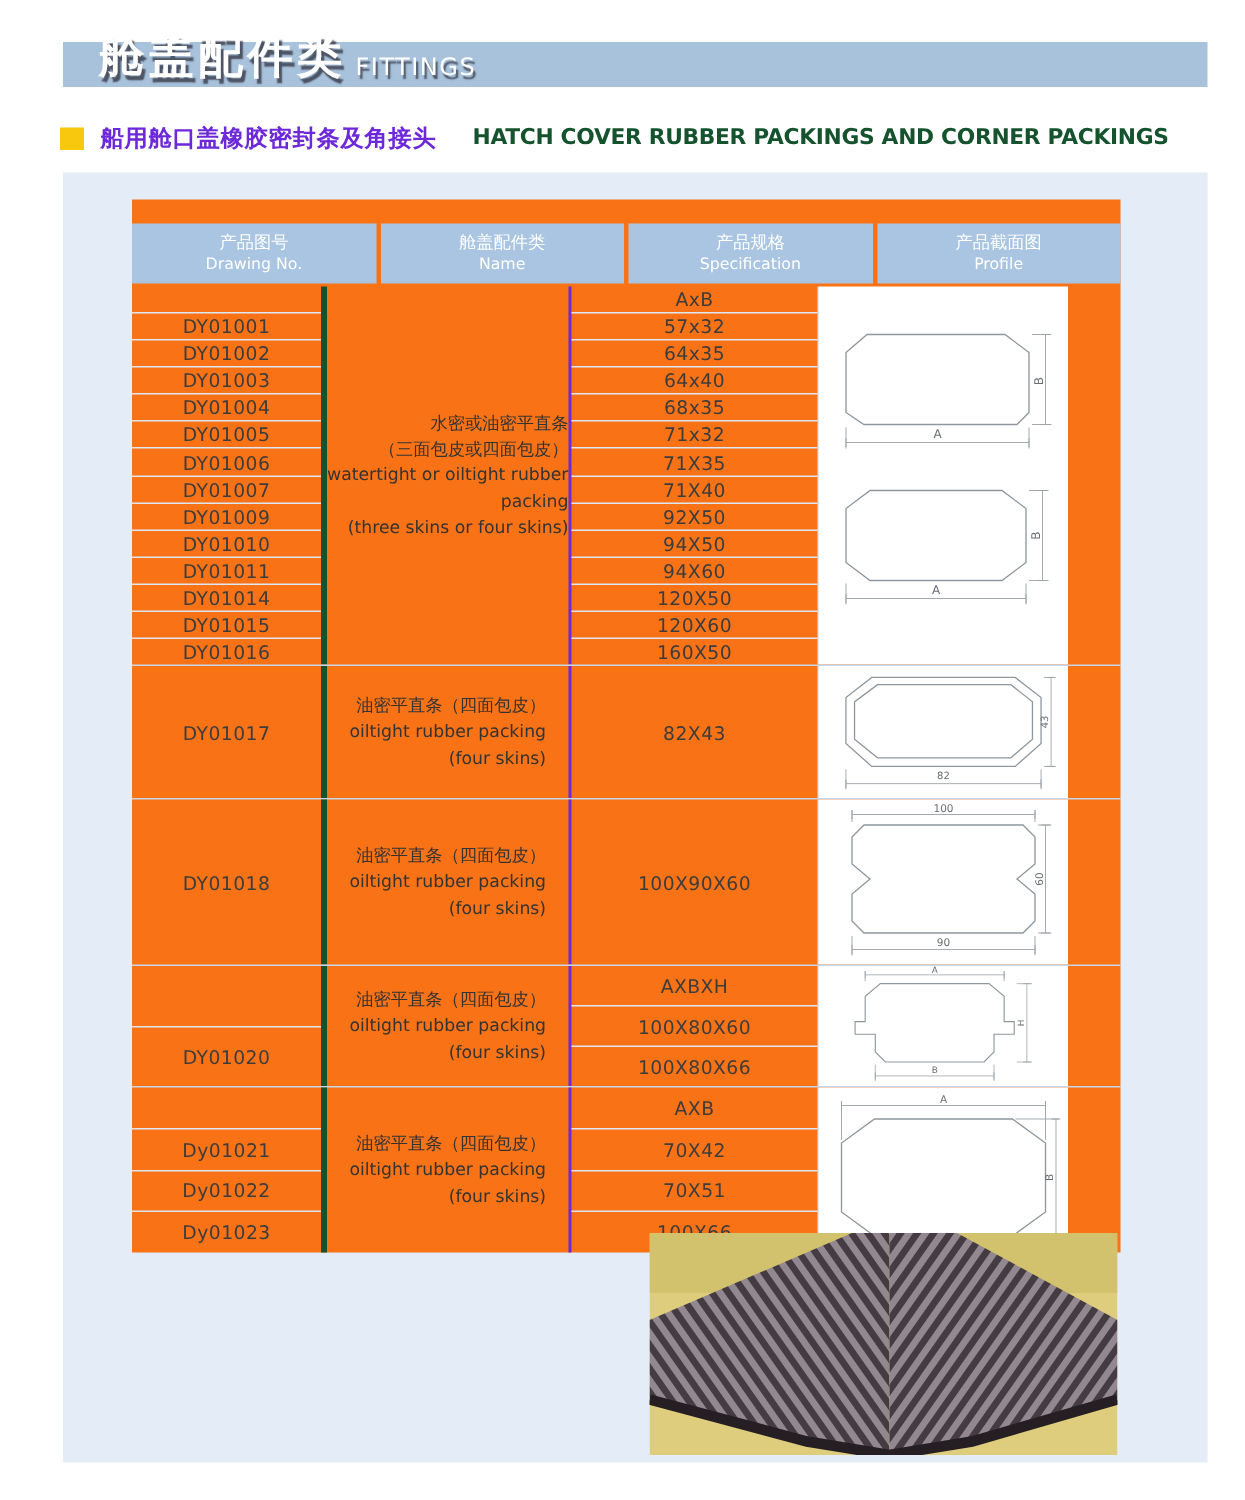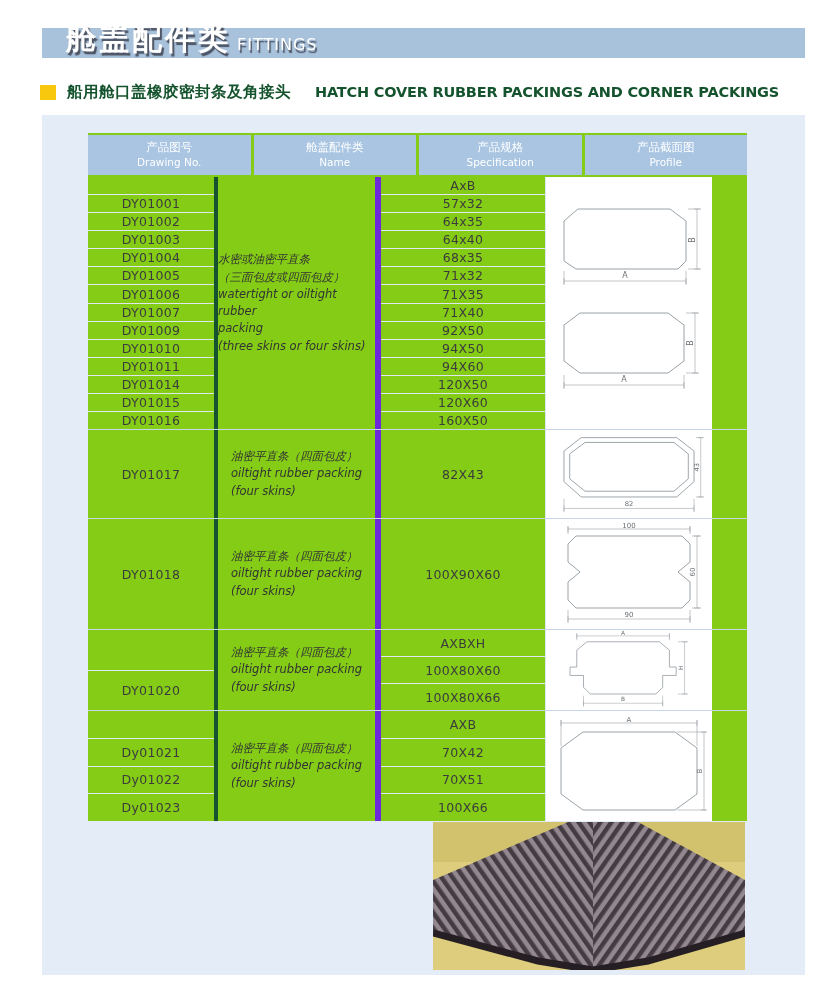--- a/index.html
+++ b/index.html
@@ -21,47 +21,47 @@
   .banner-en{
     font-size:16px;font-weight:normal;color:#ffffff;letter-spacing:1px;line-height:1.2;
     margin-left:6px;text-shadow:1.5px 2.5px 1px rgba(45,45,58,0.75);
   }
   
   .subtitle{
     position:absolute;left:40px;top:82px;width:765px;height:20px;
     display:flex;align-items:center;
   }
   .bullet{width:16px;height:15px;background:#f7c80d;flex:0 0 auto;}
-  .subtitle-cn{font-size:15.5px;font-weight:bold;color:#14532d;margin-left:11px;letter-spacing:0.5px;}
+  .subtitle-cn{font-size:15.5px;font-weight:bold;color:#6d28d9;margin-left:11px;letter-spacing:0.5px;}
   .subtitle-en{font-size:14.5px;font-weight:bold;color:#14532d;margin-left:24px;letter-spacing:-0.2px;}
   
   .panel{
     position:absolute;left:42px;top:115px;width:763px;height:860px;
     background:#e4edf7;
   }
   
   .table{
-    position:absolute;left:46px;top:18px;width:659px;background:#84cc16;
-    padding-top:2px;box-sizing:border-box;
+    position:absolute;left:46px;top:18px;width:659px;background:#f97316;
+    padding-top:16px;box-sizing:border-box;
   }
   .thead{display:flex;gap:3px;height:40px;margin-bottom:2px;}
   .th{
     flex:1;background:#a9c5e2;color:#ffffff;display:flex;flex-direction:column;
     justify-content:center;align-items:center;text-align:center;
   }
   .th-cn{font-size:11.5px;line-height:1.35;}
   .th-en{font-size:10.5px;line-height:1.3;}
   .tbody{display:flex;flex-direction:column;}
   .tgroup{display:flex;border-top:1px solid #c5d7e8;}
   .tgroup:first-child{border-top:none;}
   .gcol{box-sizing:border-box;}
   .gcol-no{width:130px;display:flex;flex-direction:column;border-right:4px solid #14532d;}
   .gcol-name{
     width:163px;display:flex;align-items:center;justify-content:center;
-    text-align:left;border-right:6px solid #6d28d9;font-style:italic;
+    text-align:right;border-right:2px solid #6d28d9;
   }
   .gcol-spec{width:165px;display:flex;flex-direction:column;border-right:1px solid #d9e5f1;}
   .gcol-profile{
     width:166px;display:flex;flex-direction:column;align-items:center;
     justify-content:center;background:#ffffff;
   }
   .cell{
     flex:1;display:flex;align-items:center;justify-content:center;
     font-size:12.5px;color:#3c3c3c;border-bottom:1px solid #dde8f3;letter-spacing:0.3px;
   }

